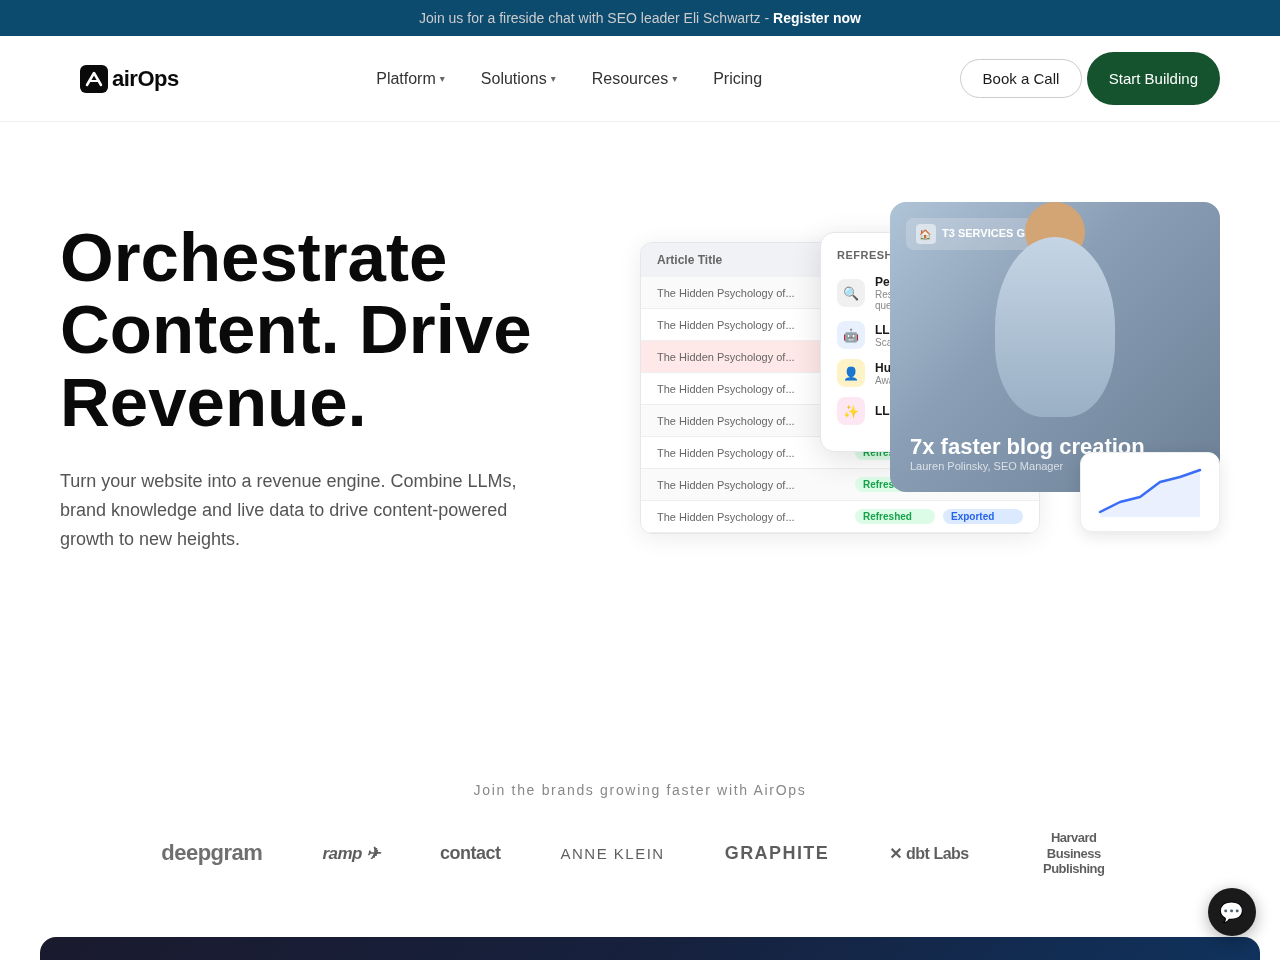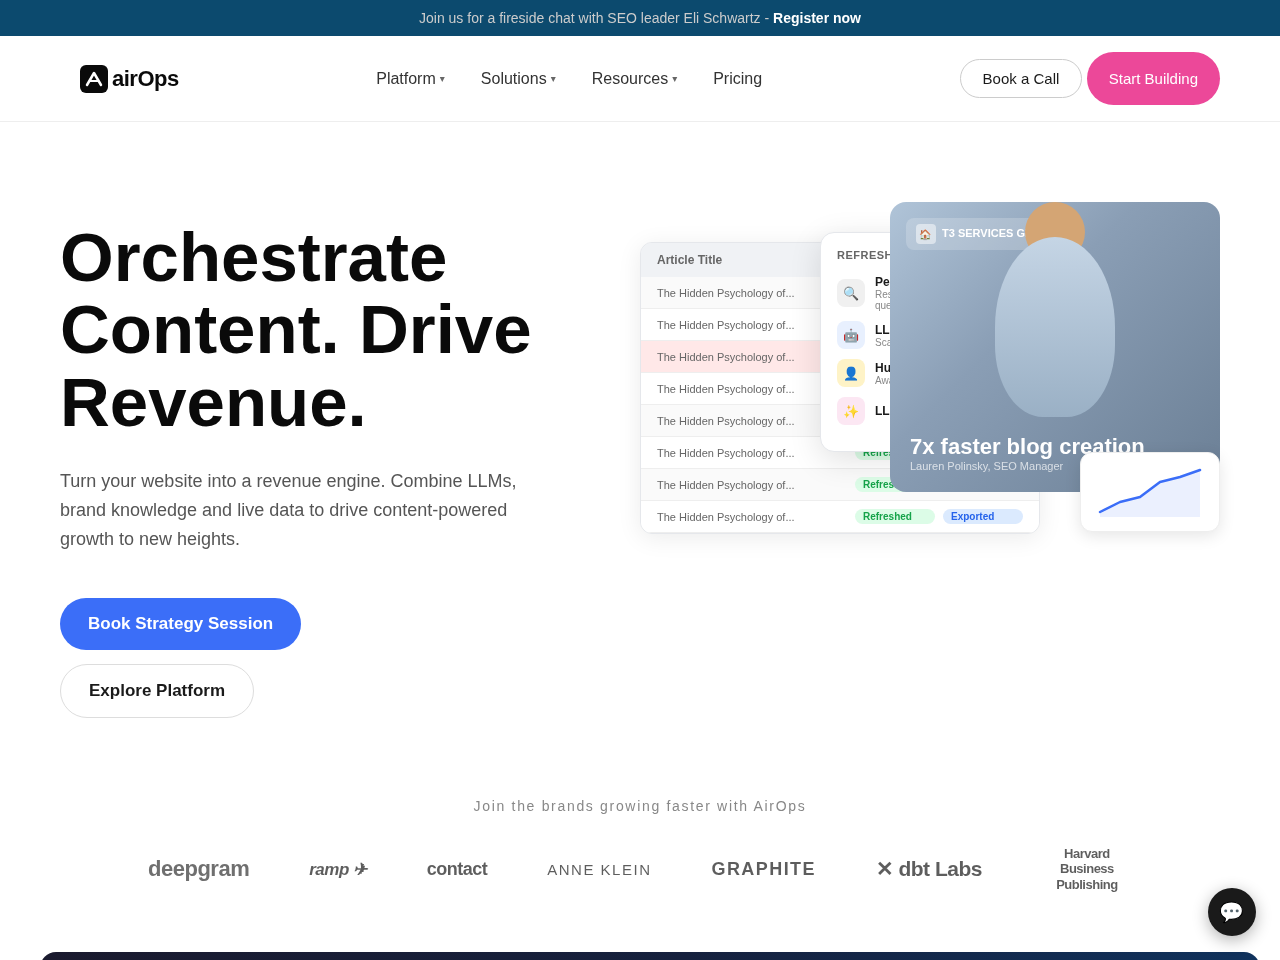--- a/index.html
+++ b/index.html
@@ -63,21 +63,21 @@
       background: transparent;
       color: #1a1a1a;
       font-size: 15px;
       font-weight: 500;
       cursor: pointer;
     }
     .btn-dark {
       padding: 18px 22px;
       border: none;
       border-radius: 50px;
-      background: #ec4899;
+      background: #14532d;
       color: #fff;
       font-size: 15px;
       font-weight: 500;
       cursor: pointer;
     }
 
     
     .hero {
       display: flex;
       align-items: flex-start;
@@ -393,21 +393,21 @@
       font-weight: 800;
       color: #1a1a1a;
       letter-spacing: -0.5px;
       opacity: 0.7;
     }
     .brand-logo.deepgram { font-size: 22px; color: #333; }
     .brand-logo.ramp { font-size: 17px; font-style: italic; }
     .brand-logo.contact { font-size: 18px; font-weight: 900; }
     .brand-logo.anneklein { font-size: 15px; letter-spacing: 0.1em; font-weight: 500; }
     .brand-logo.graphite { font-size: 18px; letter-spacing: 0.08em; }
-    .brand-logo.dbt { font-size: 21px; font-weight: 700; }
+    .brand-logo.dbt { font-size: 16px; font-weight: 700; }
     .brand-logo.harvard { font-size: 13px; font-weight: 600; line-height: 1.2; text-align: center; max-width: 90px; }
 
     
     .bottom-teaser {
       margin: 0 0 0 20px;
       height: 80px;
       background: linear-gradient(180deg, #f0f4ff 0%, #e8eeff 100%);
       border-radius: 16px 16px 0 0;
       overflow: hidden;
       position: relative;
@@ -512,24 +512,20 @@
   <div>
     <button class="btn-outline">Book a Call</button>
     <button class="btn-dark">Start Building</button>
   </div>
 </nav>
 
 <section class="hero">
   <div class="hero-left">
     <h1 class="hero-title">Orchestrate Content. Drive Revenue.</h1>
     <p class="hero-subtitle">Turn your website into a revenue engine. Combine LLMs, brand knowledge and live data to drive content-powered growth to new heights.</p>
-    <div class="hero-buttons">
-      <button class="btn-blue">Book Strategy Session</button>
-      <button class="btn-white">Explore Platform</button>
-    </div>
   </div>
 
   <div class="hero-visual">
 
     <div class="dashboard-table" style="top:40px; left:20px;">
       <div class="table-header">
         <span>Article Title</span>
         <span></span>
         <span></span>
       </div>

